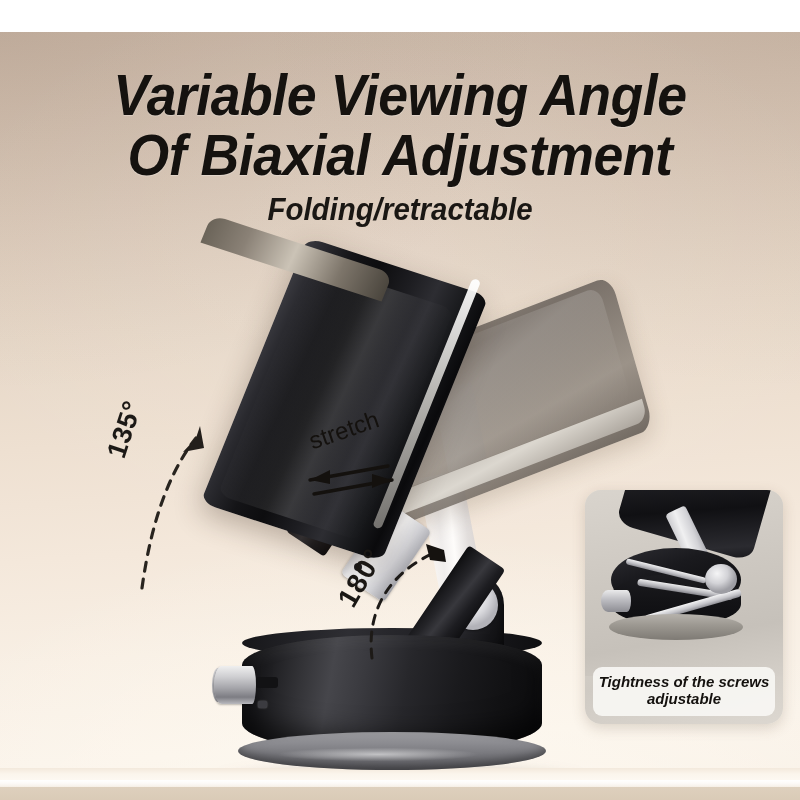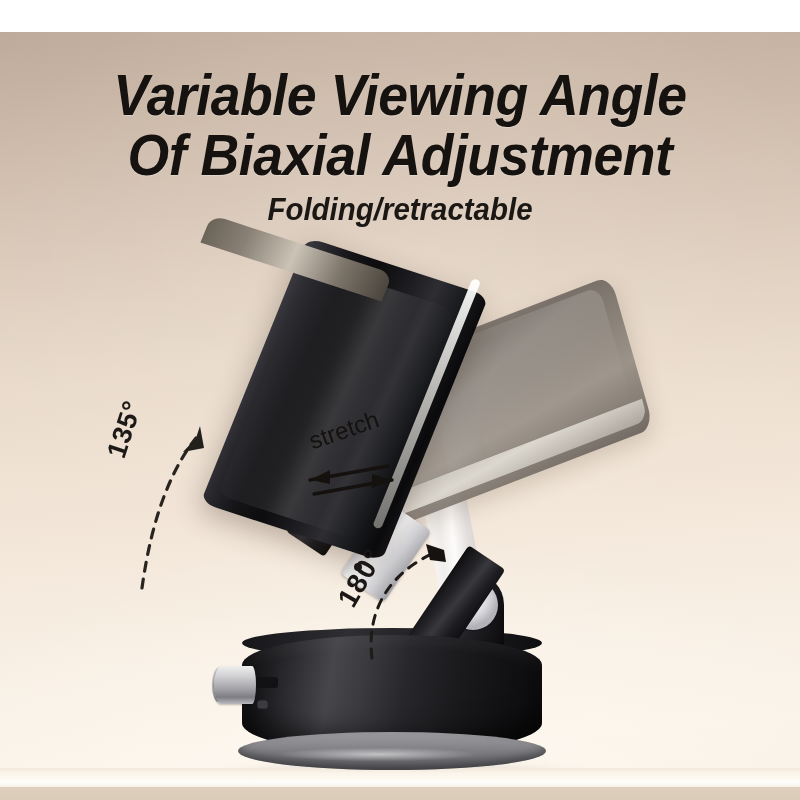--- a/index.html
+++ b/index.html
@@ -478,14 +478,32 @@
       <polygon points="310,448 330,438 330,452" fill="#14110e"></polygon>
       <line x1="314" y1="462" x2="392" y2="448" stroke="#14110e" stroke-width="3.4" stroke-linecap="round"></line>
       <polygon points="392,448 372,442 372,456" fill="#14110e"></polygon>
     </g>
   </svg>
 
   <div class="label-135">135°</div>
   <div class="label-180">180°</div>
   <div class="label-stretch">stretch</div>
 
+  <div class="inset">
+    <div class="inset-photo">
+      <div class="inset-head"></div>
+      <div class="inset-arm"></div>
+      <div class="inset-disc"></div>
+      <div class="inset-disc-body"></div>
+      <div class="key1"></div>
+      <div class="key2"></div>
+      <div class="key3"></div>
+      <div class="inset-joint"></div>
+      <div class="inset-knob"></div>
+      <div class="inset-disc-rim"></div>
+    </div>
+    <div class="inset-caption">
+      <span>Tightness of the screws</span><br>
+      <span>adjustable</span>
+    </div>
+  </div>
 
 </div>
 
 </body></html>

